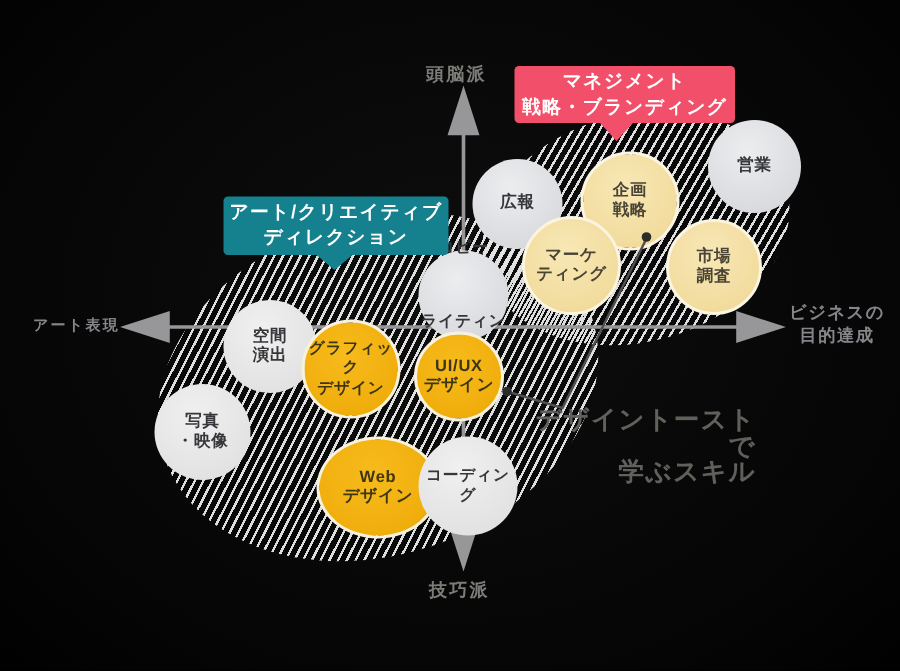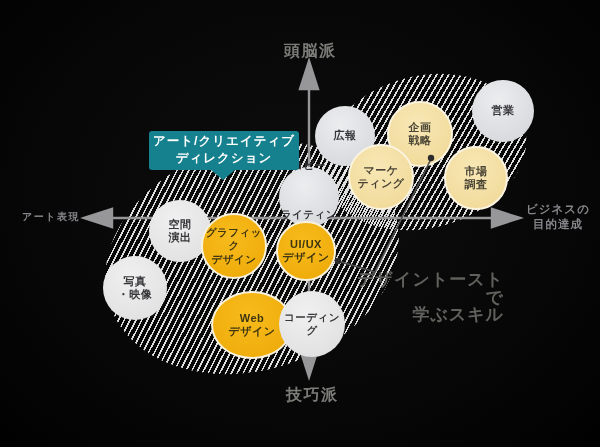--- a/index.html
+++ b/index.html
@@ -35,21 +35,21 @@
   .hdr{
     position:absolute;z-index:6;color:#fff;font-weight:bold;font-size:12.5px;line-height:17px;
     text-align:center;border-radius:3px;padding-top:2px;letter-spacing:1px;
   }
   .hdr .tail{position:absolute;top:100%;width:0;height:0;}
   #hdr-mgmt{left:343px;top:44px;width:147px;height:36px;background:#f2506a;}
   #hdr-mgmt .tail{left:57px;border-left:11px solid transparent;border-right:11px solid transparent;border-top:12px solid #f2506a;}
   #hdr-art{left:149px;top:131px;width:150px;height:37px;background:#15808e;}
   #hdr-art .tail{left:62px;border-left:12px solid transparent;border-right:12px solid transparent;border-top:10px solid #15808e;}
   
-  .axlab{position:absolute;z-index:6;color:#85858a;font-weight:bold;font-size:16px;letter-spacing:1.5px;}
+  .axlab{position:absolute;z-index:6;color:#85858a;font-weight:bold;font-size:12px;letter-spacing:1.5px;}
   #lab-top{left:284px;top:41px;color:#7c7c78;}
   #lab-bottom{left:286px;top:385px;color:#7c7c78;}
   #lab-left{left:22px;top:210px;font-size:10px;}
   #lab-right{left:522px;top:202px;width:72px;text-align:center;font-size:11.5px;line-height:15px;letter-spacing:1px;}
   #annotation{
     position:absolute;z-index:6;left:352px;top:271px;width:152px;text-align:right;
     color:#60605c;font-weight:bold;font-size:17px;line-height:17.5px;letter-spacing:1px;
   }
 </style>
 </head>
@@ -119,20 +119,25 @@
     <span class="ln">コーディング</span>
       <span class="ln"></span>
   </div>
 
   <svg class="overlay" width="600" height="447" viewBox="0 0 600 447">
     <polyline points="338,261 375,272 431,159" fill="none" stroke="#4f4f4f" stroke-width="1.6"></polyline>
     <circle cx="338" cy="261" r="3.2" fill="#2b2b2b"></circle>
     <circle cx="431" cy="158" r="3.2" fill="#2b2b2b"></circle>
   </svg>
 
+  <div id="hdr-mgmt" class="hdr">
+    <div>マネジメント</div>
+    <div>戦略・ブランディング</div>
+    <div class="tail"></div>
+  </div>
   <div id="hdr-art" class="hdr">
     <div>アート/クリエイティブ</div>
     <div>ディレクション</div>
     <div class="tail"></div>
   </div>
 
   <div id="lab-top" class="axlab">頭脳派</div>
   <div id="lab-bottom" class="axlab">技巧派</div>
   <div id="lab-left" class="axlab">アート表現</div>
   <div id="lab-right" class="axlab">

